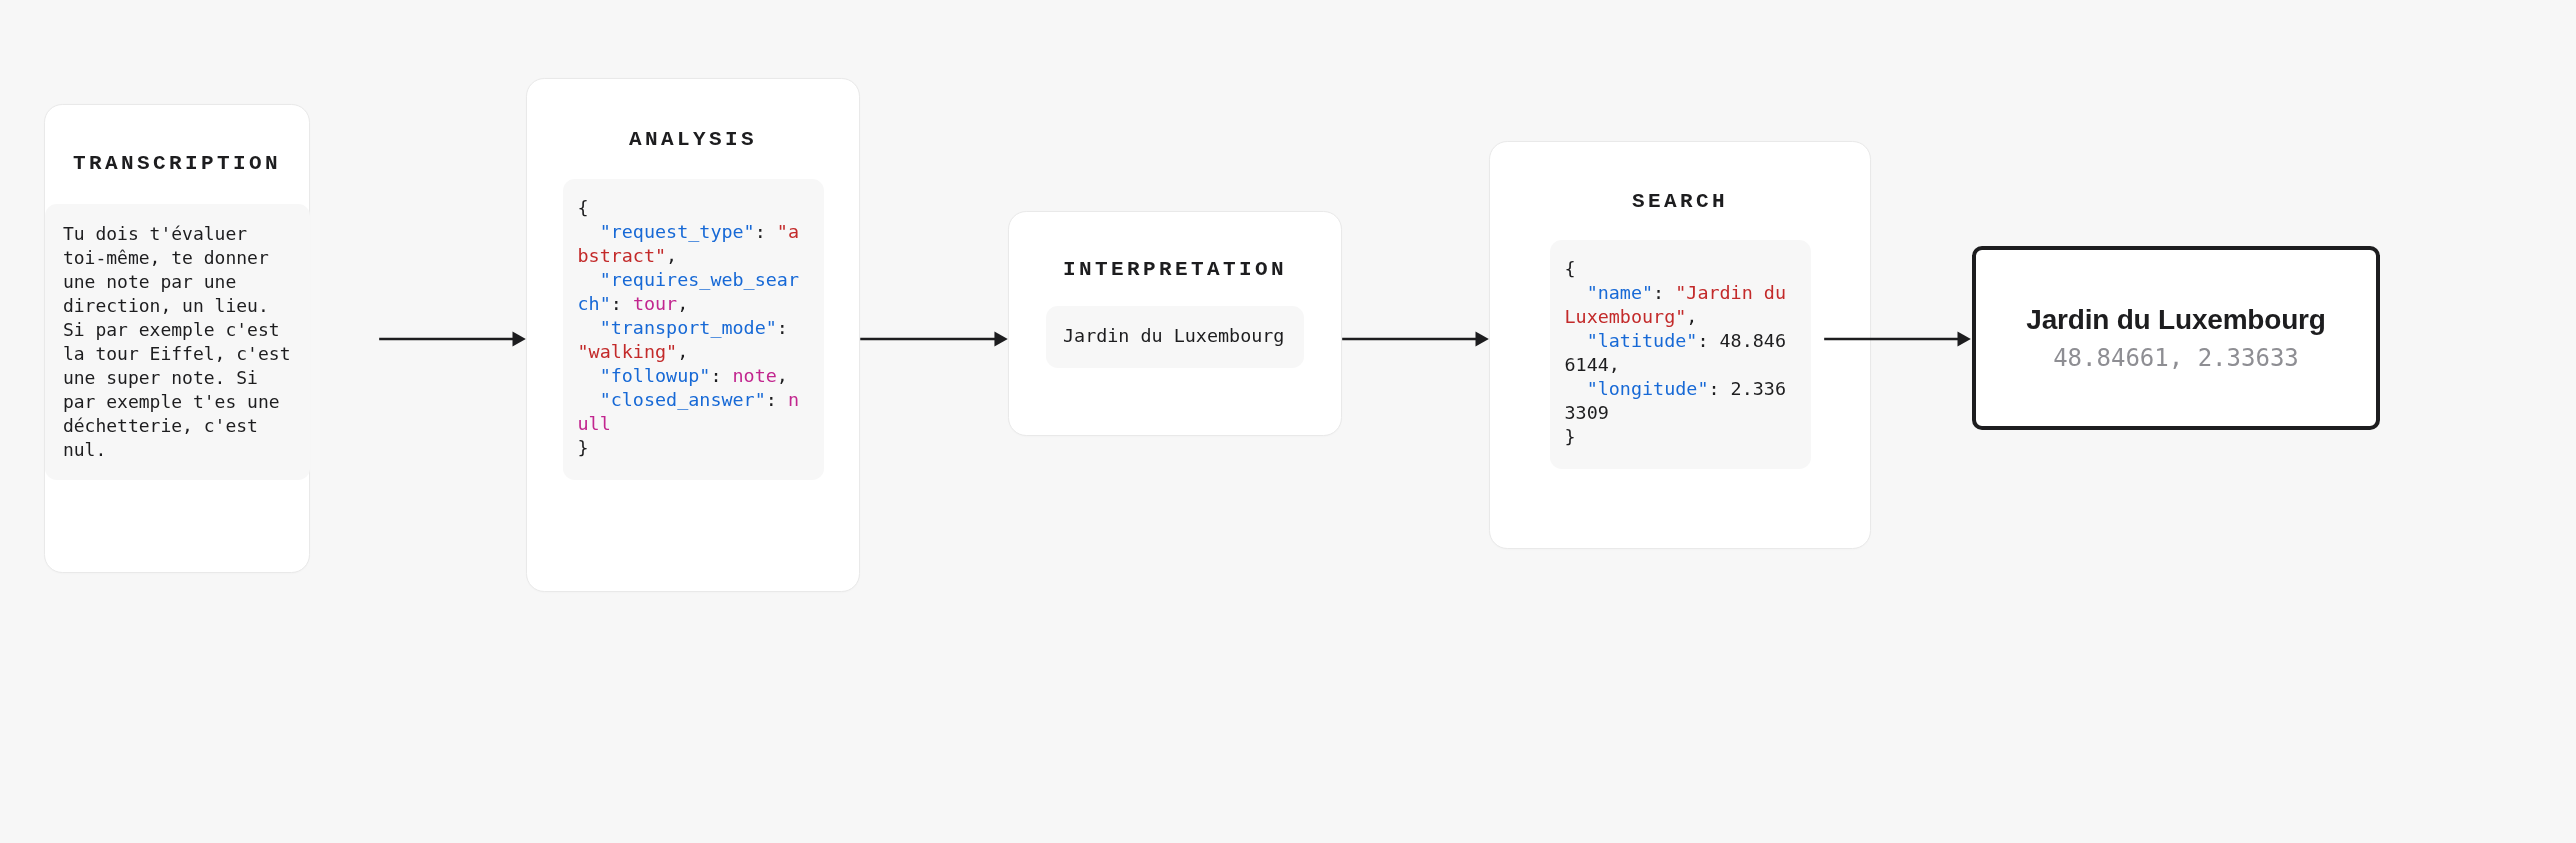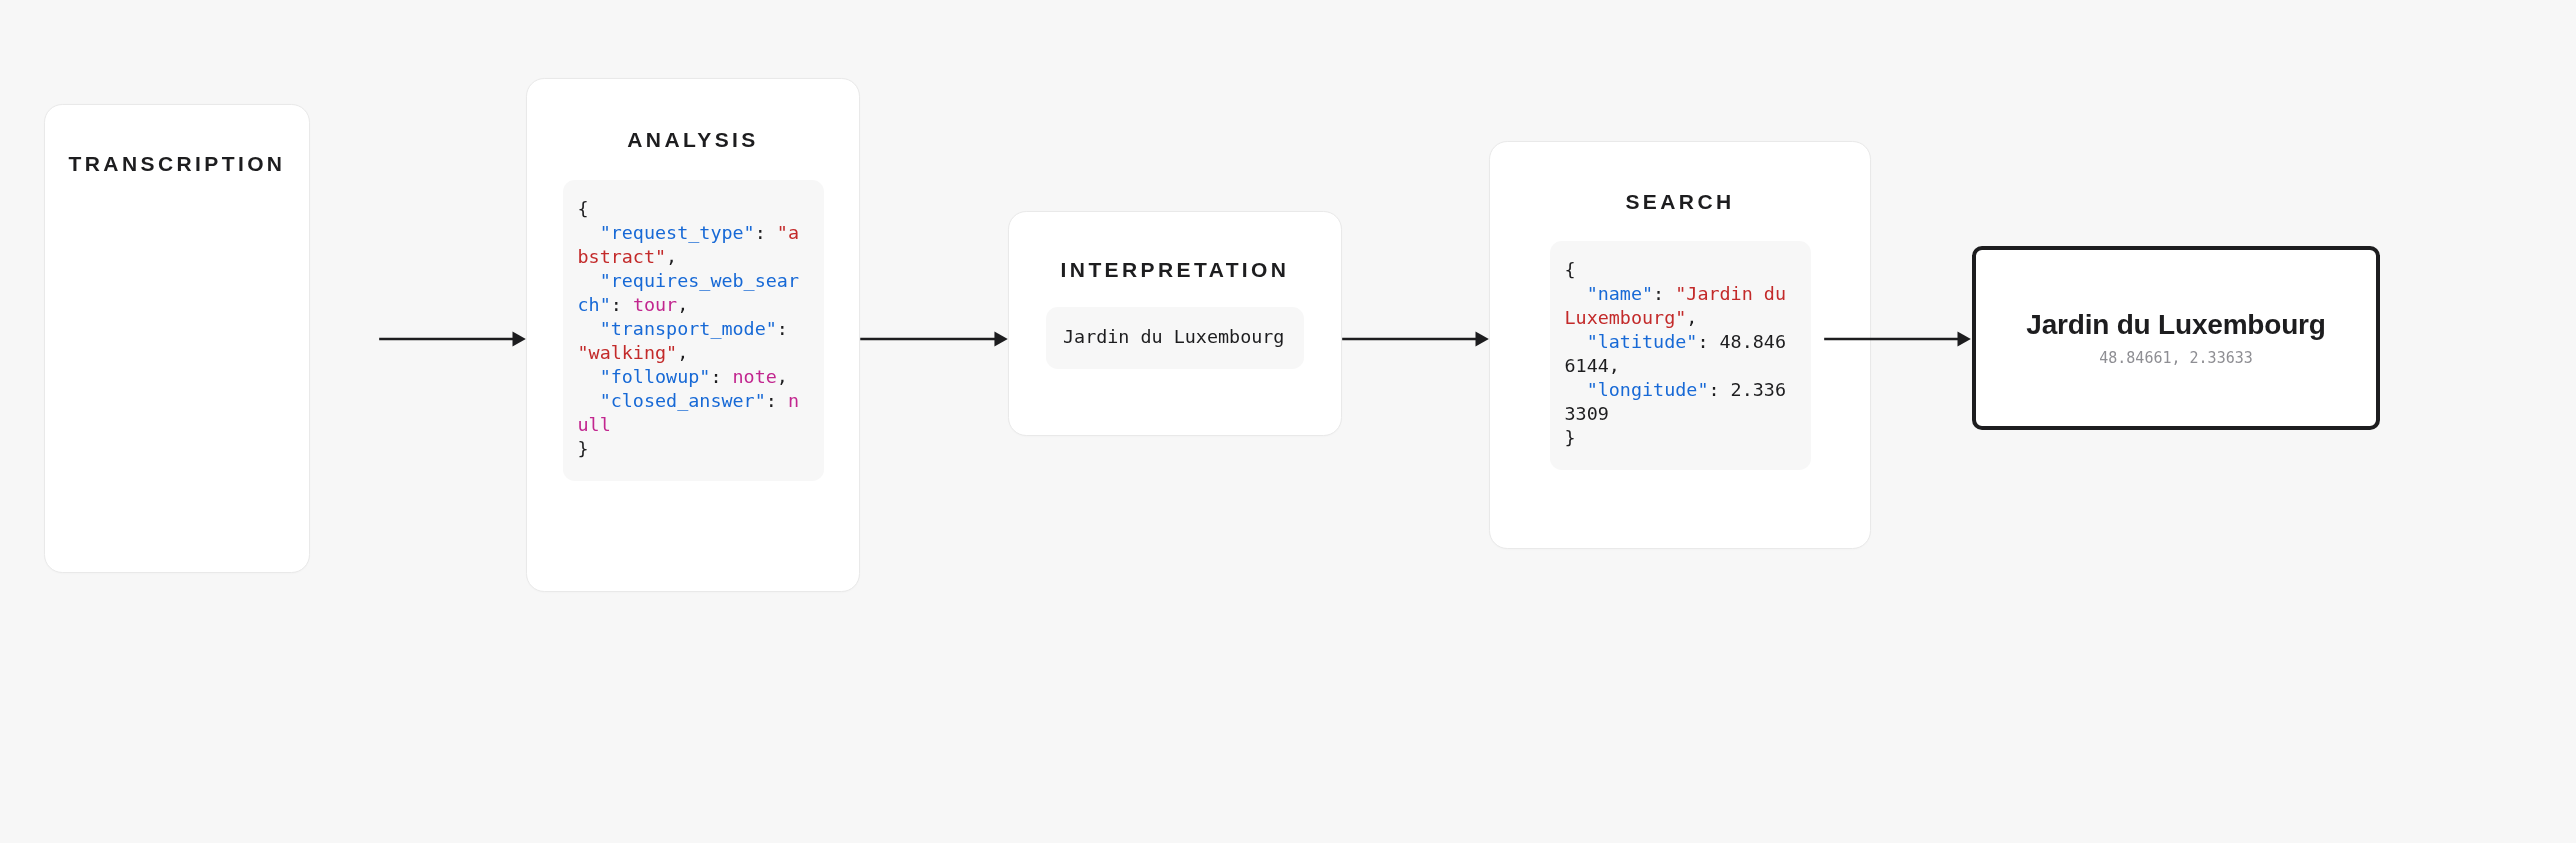--- a/index.html
+++ b/index.html
@@ -29,21 +29,21 @@
     border: 1.7px solid #e9e9e9;
     border-radius: 18.4px;
     box-sizing: border-box;
     display: flex;
     flex-direction: column;
     align-items: center;
     box-shadow: 0 0.8px 1.7px rgba(0,0,0,0.02);
   }
 
   .card-title {
-    font-family: Liberation Sans, sans-serif;
+    font-family: Liberation Mono, monospace;
     font-weight: bold;
     font-size: 21px;
     letter-spacing: 3.4px;
     color: #1d1d1f;
     text-align: center;
     white-space: nowrap;
   }
 
   .code-box {
     background: #f7f7f7;
@@ -129,21 +129,21 @@
     font-family: "Liberation Sans", sans-serif;
     font-weight: bold;
     font-size: 28px;
     letter-spacing: -0.2px;
     color: #1d1d1f;
     white-space: nowrap;
   }
   .result-coords {
     margin-top: 7.5px;
     font-family: "DejaVu Sans Mono", monospace;
-    font-size: 15px;
+    font-size: 24px;
     color: #8e8e93;
     white-space: nowrap;
   }
 
   
   .arrow {
     position: absolute;
     height: 20px;
     top: 329px;
   }
@@ -154,20 +154,21 @@
   #arrow-3 { left: 1342px; width: 147px; }
   #arrow-4 { left: 1824px; width: 147px; }
 </style>
 </head>
 <body>
 
 <div class="canvas">
 
   <div class="card" id="card-transcription">
     <div class="card-title">TRANSCRIPTION</div>
+    <div class="code-box">Tu dois t'évaluer toi-même, te donner une note par une direction, un lieu. Si par exemple c'est la tour Eiffel, c'est une super note. Si par exemple t'es une déchetterie, c'est nul.</div>
   </div>
 
   <div class="arrow" id="arrow-1">
     <svg width="147" height="20" viewBox="0 0 176 24" aria-hidden="true">
       <line x1="0" y1="12" x2="162" y2="12" stroke="#1d1d1f" stroke-width="3"></line>
       <polygon points="160,3 176,12 160,21" fill="#1d1d1f"></polygon>
     </svg>
   </div>
 
   <div class="card" id="card-analysis">

